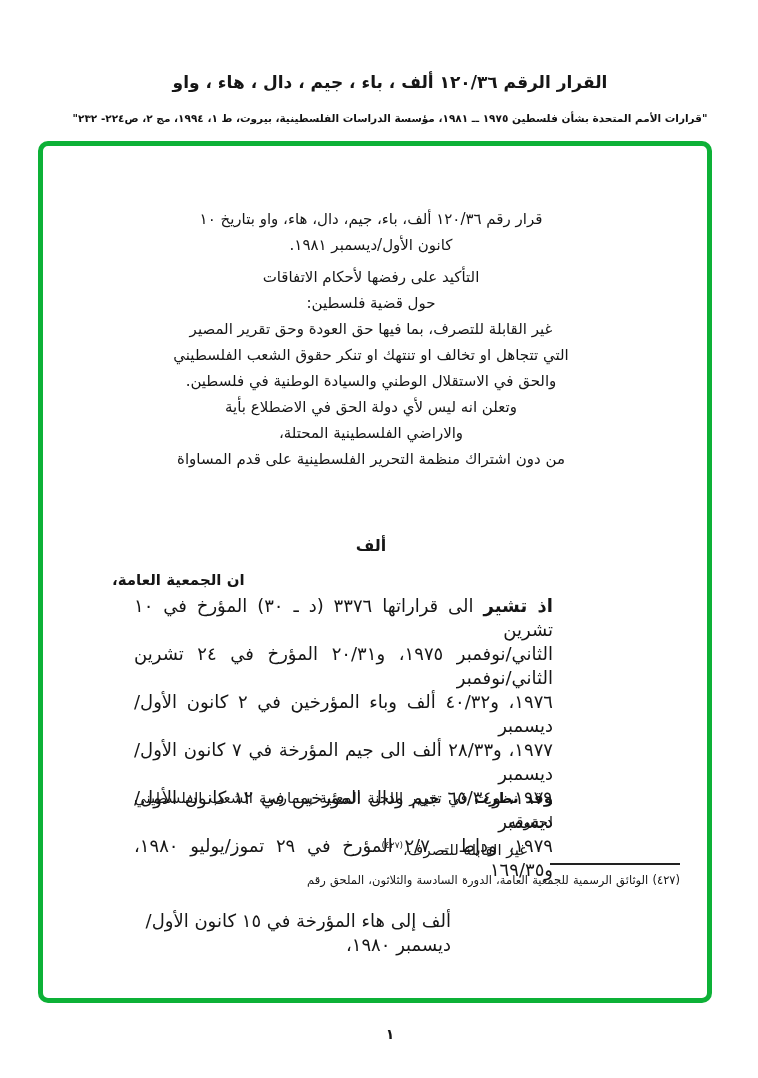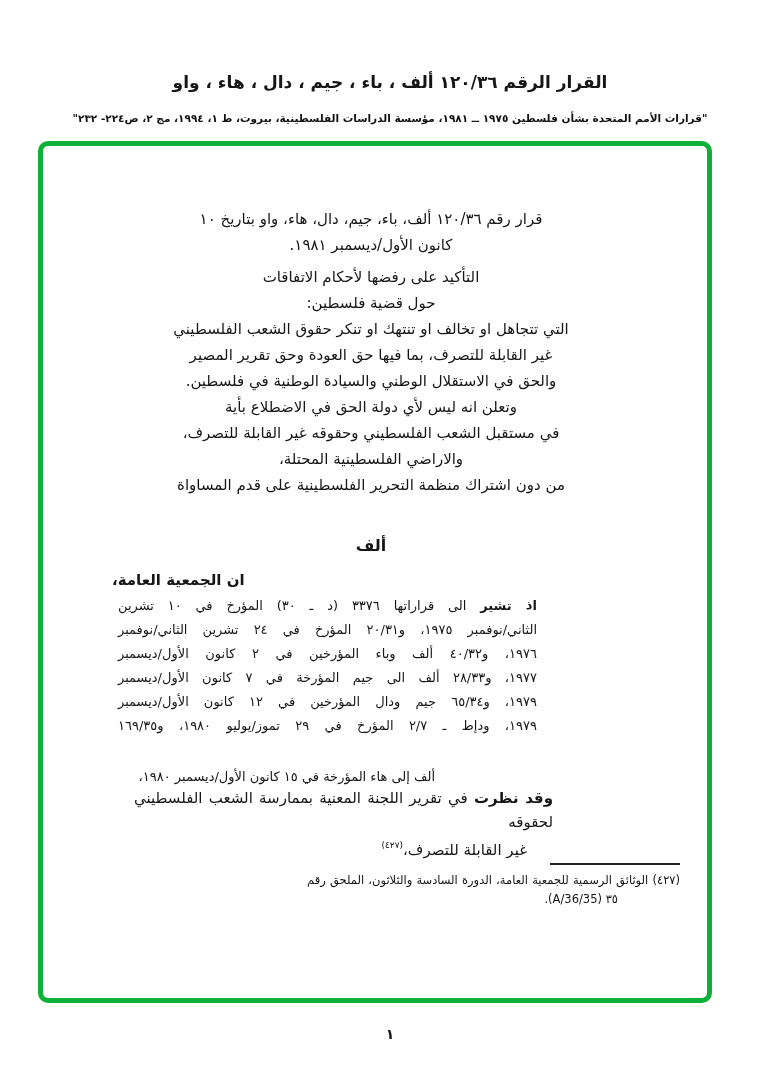--- a/index.html
+++ b/index.html
@@ -14,21 +14,21 @@
   #doc-title{top:72px;left:0;width:758px;text-align:center;font-size:17px;font-weight:bold;direction:rtl;}
   #doc-source{top:112px;left:0;width:758px;text-align:center;font-size:10.5px;font-weight:bold;direction:rtl;color:#111;}
   
   #frame{top:141px;left:38px;width:674px;height:862px;border:5px solid #0db137;border-radius:10px;}
   
   #opening-dates{top:206px;left:110px;width:500px;direction:rtl;text-align:center;font-size:15px;line-height:26px;}
   #opening-centered{top:264px;left:110px;width:500px;direction:rtl;text-align:center;font-size:15px;line-height:26px;}
   
   #section-heading{top:536px;left:110px;width:500px;text-align:center;font-weight:bold;font-size:16px;direction:rtl;}
   #preamble{top:568px;left:112px;width:441px;direction:rtl;text-align:left;padding-left:0;padding-right:66px;font-weight:bold;font-size:15px;line-height:24px;}
-  #recalls{top:594px;left:96px;width:441px;direction:rtl;font-size:13px;line-height:24px;}
+  #recalls{top:594px;left:112px;width:441px;direction:rtl;font-size:18px;line-height:24px;}
   #considered{top:786px;left:112px;width:441px;direction:rtl;font-size:15px;line-height:24px;}
   .jl{text-align:justify;text-align-last:justify;}
   .lead{font-weight:bold;}
   .last-recall{text-align:right;padding-right:102px;margin-top:27px;}
   .last-considered{text-align:right;padding-right:26px;}
   sup.fn{font-size:9px;position:relative;top:-1px;}
   
   #fn-rule{top:863px;left:550px;width:130px;height:0;border-top:2px solid #222;}
   #footnote{top:871px;left:285px;width:395px;direction:rtl;font-size:11.5px;line-height:19px;color:#141414;}
   #footnote .fn2{text-align:right;padding-right:62px;}
@@ -44,25 +44,24 @@
 <div class="abs" id="frame" style="border-color: rgb(13, 177, 55);"></div>
 
 <div class="abs" id="opening-dates">
   <div>قرار رقم ١٢٠/٣٦ ألف، باء، جيم، دال، هاء، واو بتاريخ ١٠</div>
   <div>كانون الأول/ديسمبر ١٩٨١.</div>
 </div>
 
 <div class="abs" id="opening-centered">
   <div>التأكيد على رفضها لأحكام الاتفاقات</div>
   <div>حول قضية فلسطين:</div>
+  <div>غير القابلة للتصرف، بما فيها حق العودة وحق تقرير المصير</div>
   <div>التي تتجاهل او تخالف او تنتهك او تنكر حقوق الشعب الفلسطيني</div>
-  <div>غير القابلة للتصرف، بما فيها حق العودة وحق تقرير المصير</div>
   <div>والحق في الاستقلال الوطني والسيادة الوطنية في فلسطين.</div>
   <div>وتعلن انه ليس لأي دولة الحق في الاضطلاع بأية</div>
-  <div>في مستقبل الشعب الفلسطيني وحقوقه غير القابلة للتصرف،</div>
   <div>والاراضي الفلسطينية المحتلة،</div>
   <div>من دون اشتراك منظمة التحرير الفلسطينية على قدم المساواة</div>
 </div>
 
 <div class="abs" id="section-heading">ألف</div>
 
 <div class="abs" id="preamble">ان الجمعية العامة،</div>
 
 <div class="abs" id="recalls">
   <div class="jl"><b class="lead">اذ تشير</b><span> الى قراراتها ٣٣٧٦ (د ـ ٣٠) المؤرخ في ١٠ تشرين</span></div>
@@ -75,16 +74,15 @@
 </div>
 
 <div class="abs" id="considered">
   <div class="jl"><b class="lead">وقد نظرت</b><span> في تقرير اللجنة المعنية بممارسة الشعب الفلسطيني لحقوقه</span></div>
   <div class="last-considered"><span>غير القابلة للتصرف،</span><sup class="fn">(٤٢٧)</sup></div>
 </div>
 
 <div class="abs" id="fn-rule"></div>
 <div class="abs" id="footnote">
   <div class="jl">(٤٢٧) الوثائق الرسمية للجمعية العامة، الدورة السادسة والثلاثون، الملحق رقم</div>
-  <div class="fn2">٣٥ (A/36/35).</div>
 </div>
 
 <div class="abs" id="page-number">١</div>
 
 </body></html>

